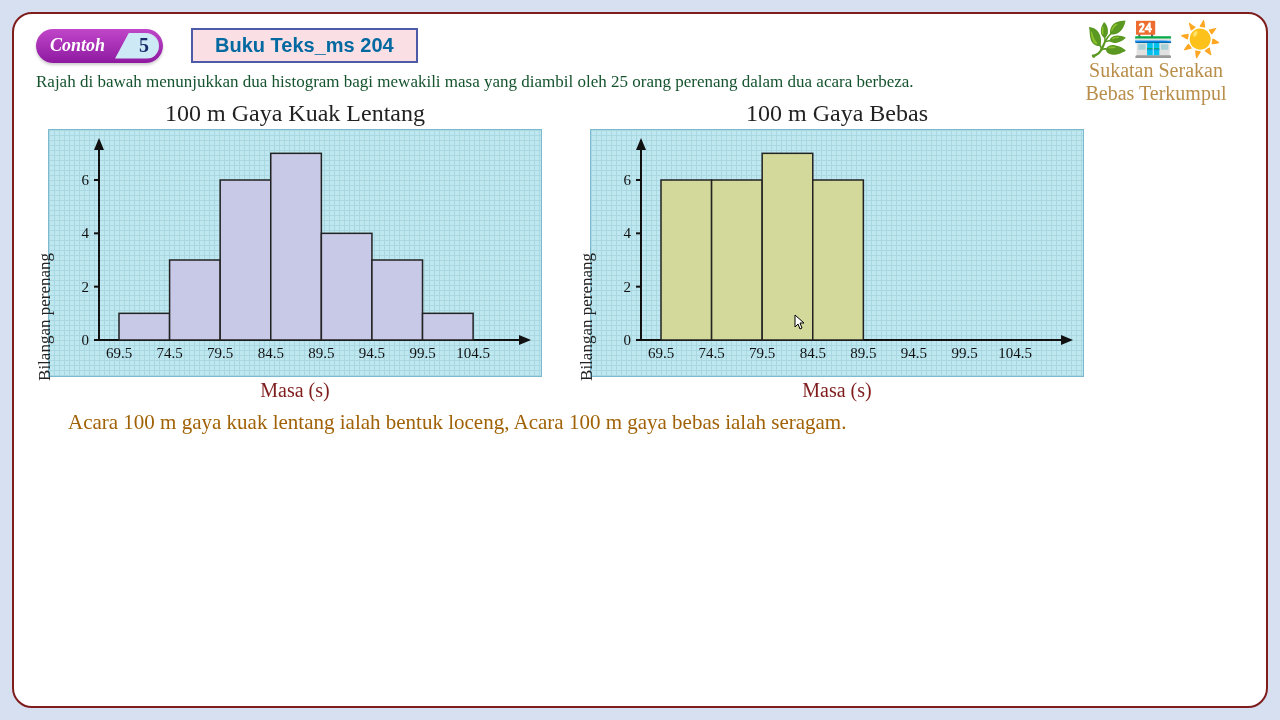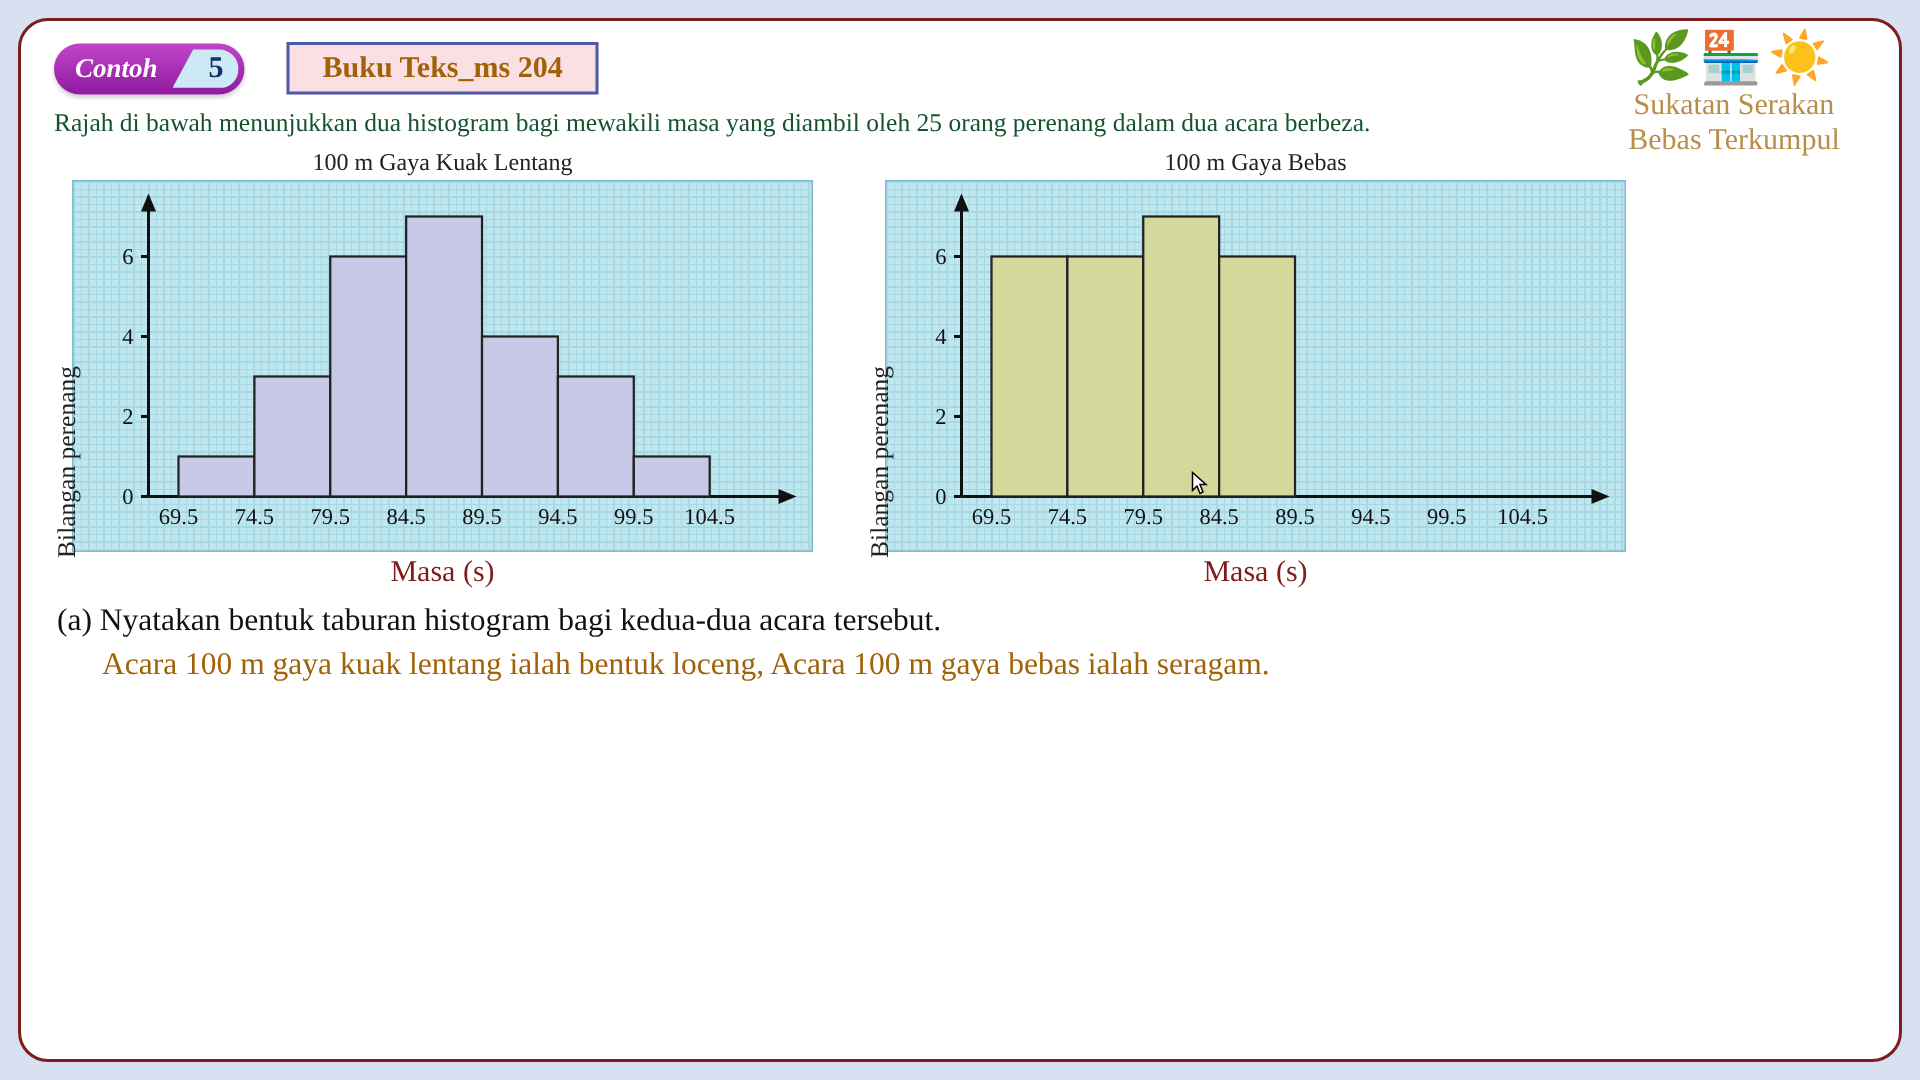--- a/index.html
+++ b/index.html
@@ -30,36 +30,36 @@
   .contoh-num {
     background: #cde9f5; color: #1a2c6b; font-style: normal;
     display: inline-flex; align-items: center; justify-content: center;
     height: 26px; min-width: 44px; margin-left: 10px;
     border-radius: 16px; border-top-left-radius: 0; border-bottom-left-radius: 0;
     clip-path: polygon(14px 0, 100% 0, 100% 100%, 0 100%);
     padding-left: 14px; font-weight: bold; font-size: 20px;
   }
   .buku-box {
     background: #fadfe4; border: 2px solid #4c5aa7;
-    color: #a16207; font-weight: bold; font-size: 20px;
-    padding: 4px 22px; font-family: Liberation Serif, serif;
+    color: #0369a1; font-weight: bold; font-size: 20px;
+    padding: 4px 22px; font-family: Liberation Sans, sans-serif;
   }
   .deco {
     position: absolute; top: 6px; right: 10px; width: 200px;
     text-align: center; font-family: 'Brush Script MT', cursive;
     color: #b98e4a; font-size: 20px; line-height: 1.15;
   }
   .deco .icons { font-size: 34px; letter-spacing: 4px; }
   .question {
     font-size: 17px; color: #14532d; line-height: 1.35;
     max-width: 1000px; margin-bottom: 6px;
   }
   .charts-row { display: flex; gap: 48px; margin: 4px 0 8px 12px; }
   .chart-block { display: flex; flex-direction: column; align-items: center; }
-  .chart-title { font-size: 16px; color: #222; margin-bottom: 2px; }
+  .chart-title { font-size: 24px; color: #222; margin-bottom: 2px; }
   .chart-wrap {
     position: relative;
     background: #bfe7f0;
     background-image:
       repeating-linear-gradient(#a9d7e2 0 1px, transparent 1px 5px),
       repeating-linear-gradient(90deg, #a9d7e2 0 1px, transparent 1px 5px);
     border: 1px solid #7cbad0;
   }
   .ylabel {
     position: absolute; left: -4px; top: 50%;
@@ -169,20 +169,19 @@
             <text x="322.94117647058823" y="228" text-anchor="middle" class="tick-text">94.5</text>
             <text x="373.52941176470586" y="228" text-anchor="middle" class="tick-text">99.5</text>
             <text x="424.11764705882354" y="228" text-anchor="middle" class="tick-text">104.5</text>
           </svg>
       </div>
       <div class="xlabel">Masa (s)</div>
     </div>
 
   </div>
 
-  <p class="sub-q">(a) Nyatakan bentuk taburan histogram bagi kedua-dua acara tersebut.</p>
   <p class="answer">Acara 100 m gaya kuak lentang ialah bentuk loceng, Acara 100 m gaya bebas ialah seragam.</p>
 
   <svg class="cursor" style="left:780px; top:300px;" viewBox="0 0 12 16">
     <path d="M1 1 L1 13 L4 10 L6 15 L8 14 L6 9 L10 9 Z" fill="#fff" stroke="#000" stroke-width="1"></path>
   </svg>
 
 </div>
 
 </body></html>

